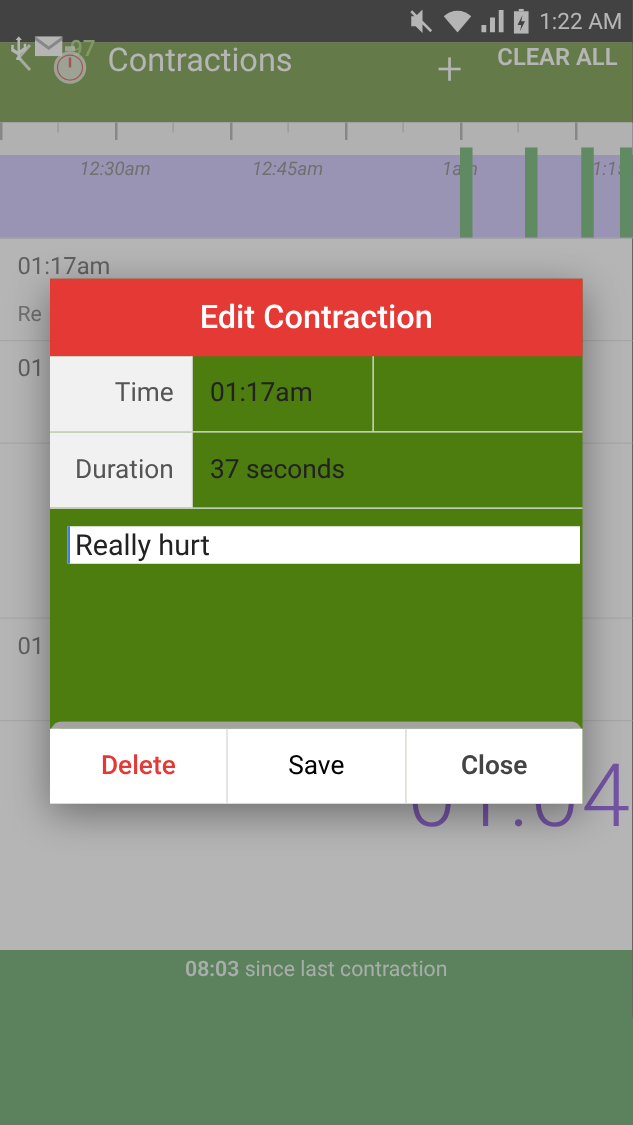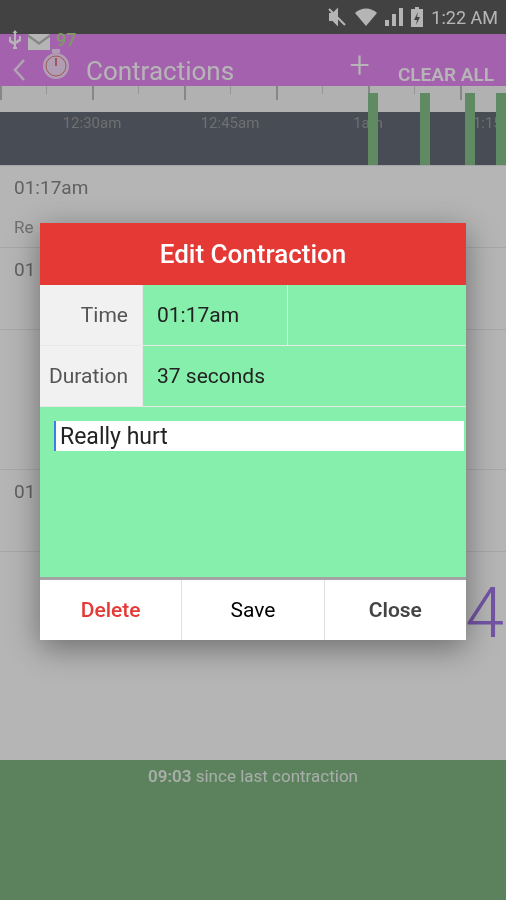--- a/index.html
+++ b/index.html
@@ -1,34 +1,34 @@
 <!DOCTYPE html>
 <html><head>
 <meta charset="utf-8">
 <style>
   * { box-sizing: border-box; margin: 0; padding: 0; font-family: Roboto, Arial, sans-serif; }
   html, body { width: 506px; height: 900px; overflow: hidden; background: #000; }
   .screen { position: relative; width: 506px; height: 900px; background: #fff; }
 
   
   .statusbar { height: 34px; background: #000; color: #fff; display: flex; align-items: center; padding: 0 8px; font-size: 18px; }
-  .status-left { display: flex; align-items: flex-end; gap: 6px; margin-top: 45px; }
+  .status-left { display: flex; align-items: flex-start; gap: 6px; margin-top: 45px; }
   .status-right { margin-left: auto; display: flex; align-items: center; gap: 8px; }
   .battery-num { color: #8bc34a; font-weight: 500; }
   .icon-svg { display: block; }
 
   
-  .appbar { height: 52px; background: #d946ef; color: #fff; display: flex; align-items: flex-end; padding: 0 12px; gap: 12px; }
+  .appbar { height: 64px; background: #4d7c0f; color: #fff; display: flex; align-items: flex-start; padding: 0 12px; gap: 12px; }
   .back-chevron { color: #fff; opacity: .8; }
   .appbar-title { font-size: 26px; font-weight: 400; flex: 1; }
   .plus { font-size: 36px; font-weight: 300; margin-right: 16px; }
   .clearall { font-weight: 600; font-size: 19px; }
 
   
-  .timeline { position: relative; height: 80px; background: #0f172a; border-bottom: 1px solid #ddd; }
+  .timeline { position: relative; height: 93px; background: #c4b5fd; border-bottom: 1px solid #ddd; font-style: italic; }
   .ruler { position: absolute; top: 0; left: 0; right: 0; height: 26px; background: #f5f5f5; }
   .tick-major { position: absolute; top: 0; width: 2px; height: 14px; background: #999; }
   .tick-minor { position: absolute; top: 0; width: 1px; height: 8px; background: #bbb; }
   .timelabel { position: absolute; top: 28px; font-size: 15px; color: #666; transform: translateX(-50%); }
   .bar-green { position: absolute; bottom: 0; width: 10px; background: #43a047; }
 
   
   .entry { border-bottom: 1px solid #e0e0e0; padding: 10px 14px; }
   .entry-time { color: #444; font-size: 19px; }
   .entry-note { color: #666; font-size: 17px; margin-top: 18px; }
@@ -39,31 +39,31 @@
   
   .startbtn { position: absolute; bottom: 0; left: 0; right: 0; height: 140px; background: #388e3c; color: #fff; text-align: center; }
   .start-label { font-size: 56px; font-weight: 300; letter-spacing: 4px; margin-top: 12px; }
   .start-sub { font-size: 17px; opacity: .85; margin-top: 6px; }
   .start-sub .bold { font-weight: 600; opacity: 1; }
 
   
   .scrim { position: absolute; inset: 0; background: rgba(120,120,120,0.55); }
 
   
-  .dialog { position: absolute; top: 223px; left: 40px; width: 426px; background: #86efac; box-shadow: 0 8px 30px rgba(0,0,0,.4); }
+  .dialog { position: absolute; top: 223px; left: 40px; width: 426px; background: #4d7c0f; box-shadow: 0 8px 30px rgba(0,0,0,.4); }
   .dialog-header { background: #e53935; color: #fff; text-align: center; font-size: 26px; font-weight: 500; padding: 16px 0; }
   .dialog-body { }
   .dlg-row { display: flex; border-bottom: 1px solid #e8e8e8; }
-  .dlg-label { width: 103px; background: #f1f1f1; color: #555; font-size: 21px; text-align: right; padding: 18px 14px 18px 8px; border-right: 1px solid #e8e8e8; }
+  .dlg-label { width: 114px; background: #f1f1f1; color: #555; font-size: 21px; text-align: right; padding: 18px 14px 18px 8px; border-right: 1px solid #e8e8e8; }
   .dlg-cell { flex: 1; display: flex; }
   .dlg-val { padding: 18px 14px; font-size: 21px; color: #222; }
   .dlg-val.split { border-right: 1px solid #e8e8e8; }
   .note-field { padding: 14px 2px 0 14px; height: 170px; }
   .note-input { width: 100%; border: none; outline: none; font-size: 23px; color: #222; border-left: 2px solid #3f7fe0; padding-left: 4px; height: 30px; }
-  .dialog-actions { display: flex; border-top: 3px solid #a3a3a3; }
+  .dialog-actions { display: flex; border-top: 6px solid #a3a3a3; border-radius: 10px; }
   .dlg-btn { flex: 1; padding: 18px 0; text-align: center; font-size: 21px; background: #fff; border: none; cursor: pointer; border-right: 1px solid #e0e0e0; }
   .dlg-btn:last-child { border-right: none; font-weight: 600; color: #222; }
   .dlg-btn.delete { color: #e53935; font-weight: 500; }
   .dlg-btn.close { color: #444; }
 </style>
 </head>
 <body>
 
 <div class="screen">
 
@@ -162,21 +162,21 @@
   </div>
   <div class="entry" style="height:140px"></div>
   <div class="entry" style="height:82px">
     <div class="entry-time">01</div>
   </div>
 
   <div class="bigtimer">01:04</div>
 
   <div class="startbtn">
     <div class="start-sub">
-      <span class="bold">09:03</span><span> since last contraction</span>
+      <span class="bold">08:03</span><span> since last contraction</span>
     </div>
   </div>
 
   <div class="scrim"></div>
 
   <div class="dialog">
     <div class="dialog-header">Edit Contraction</div>
     <div class="dialog-body">
       <div class="dlg-row">
         <div class="dlg-label">Time</div>

